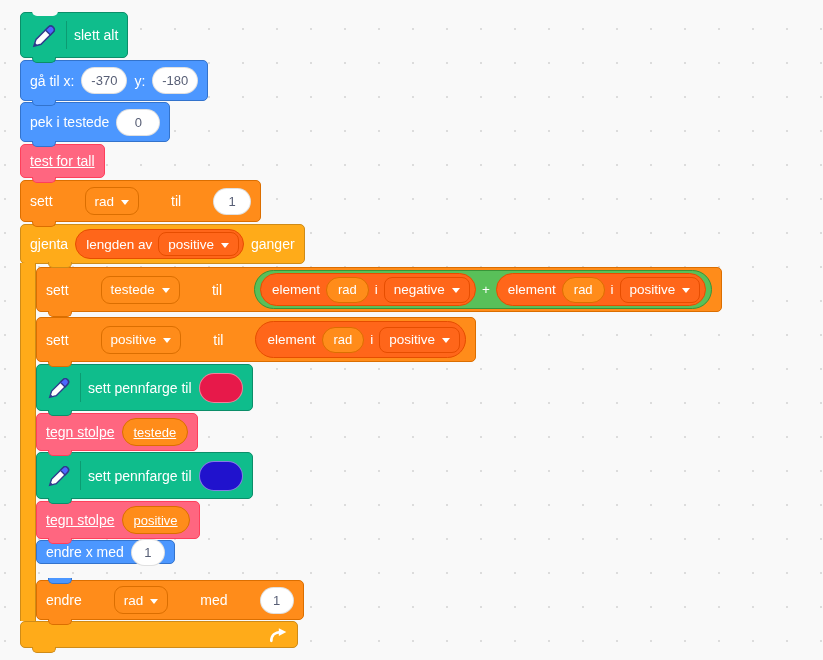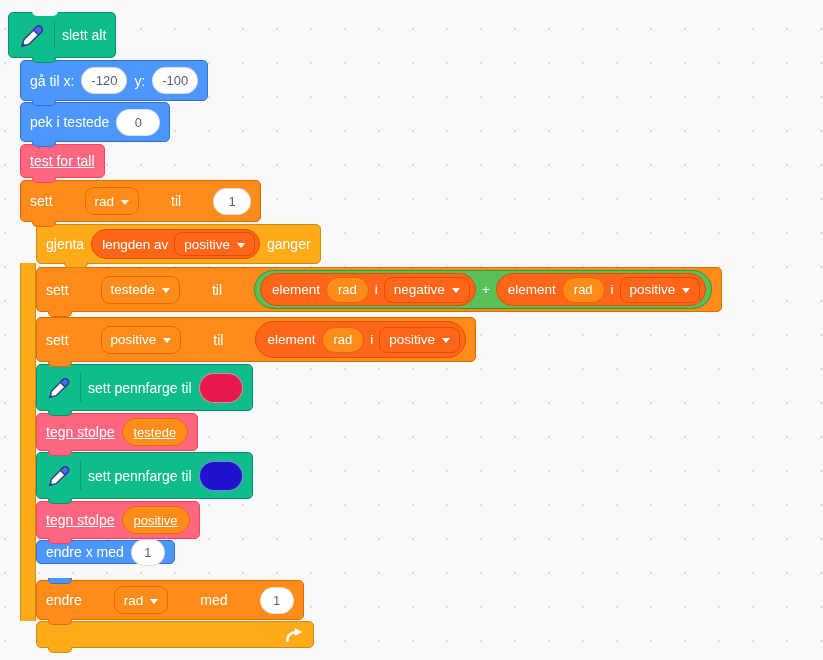--- a/index.html
+++ b/index.html
@@ -11,21 +11,21 @@
   }
   .block{
     position:absolute;box-sizing:border-box;display:flex;align-items:center;
     border-radius:5px;border:1px solid;color:#fff;font-size:14px;font-weight:500;
     padding:0 9px;gap:7px;white-space:nowrap;z-index:1;
   }
   .pen{background:#0fbd8c;border-color:#0b8e69;}
   .motion{background:#4c97ff;border-color:#3373cc;}
   .custom{background:#ff6680;border-color:#ff3f5b;text-decoration:underline;}
   .variables{background:#ff8c1a;border-color:#db6e00;gap:32px;}
-  .control{background:#ffab19;border-color:#cf8b17;margin-left:16px;}
+  .control{background:#ffab19;border-color:#cf8b17;}
   .bump{
     position:absolute;width:24px;height:6px;box-sizing:border-box;z-index:3;
     border:1px solid;border-top:none;border-radius:0 0 5px 5px;
   }
   .bump.pen{background:#0fbd8c;}
   .bump.motion{background:#4c97ff;}
   .bump.custom{background:#ff6680;}
   .bump.variables{background:#ff8c1a;}
   .bump.control{background:#ffab19;}
   .notch{
@@ -73,38 +73,38 @@
   .lbl{display:inline-block;}
   .loop-arrow{margin-left:auto;display:flex;align-items:center;}
 </style>
 </head>
 <body>
 
 <div id="canvas">
 
   <div class="notch" style="left:32px;top:11px;"></div>
 
-  <div class="block pen" style="left:8px;top:12px;height:46px;min-width:103px;">
+  <div class="block pen" style="left:20px;top:12px;height:46px;min-width:103px;">
     <span style="display:flex;">
       <svg width="29" height="29" viewBox="0 0 24 24">
         <path d="M3.2 20.8 L5 15.2 L15.1 5.1 A2.9 2.9 0 0 1 19.2 9.2 L9.1 19.3 Z" fill="#ffffff" stroke="#2e3a8c" stroke-width="1.2"></path>
         <path d="M15.1 5.1 A2.9 2.9 0 0 1 19.2 9.2 L16.9 11.5 L12.8 7.4 Z" fill="#4f67ff" stroke="#2e3a8c" stroke-width="1.2"></path>
         <path d="M3.2 20.8 L4.1 17.9 L6.2 20 Z" fill="#2e3a8c"></path>
       </svg>
     </span>
     <span class="sep"></span>
     <span class="lbl">slett alt</span>
   </div>
   <div class="bump pen" style="left:32px;top:57px;border-color:#0b8e69;"></div>
 
   <div class="block motion" style="left:20px;top:60px;height:41px;">
     <span class="lbl">gå til x:</span>
-    <span class="oval-input">-120</span>
+    <span class="oval-input">-370</span>
     <span class="lbl">y:</span>
-    <span class="oval-input">-100</span>
+    <span class="oval-input">-180</span>
   </div>
   <div class="bump motion" style="left:32px;top:100px;border-color:#3373cc;"></div>
 
   <div class="block motion" style="left:20px;top:102px;height:40px;">
     <span class="lbl">pek i testede</span>
     <span class="oval-input" style="min-width:44px;">0</span>
   </div>
   <div class="bump motion" style="left:32px;top:141px;border-color:#3373cc;"></div>
 
   <div class="block custom" style="left:20px;top:144px;height:34px;">

